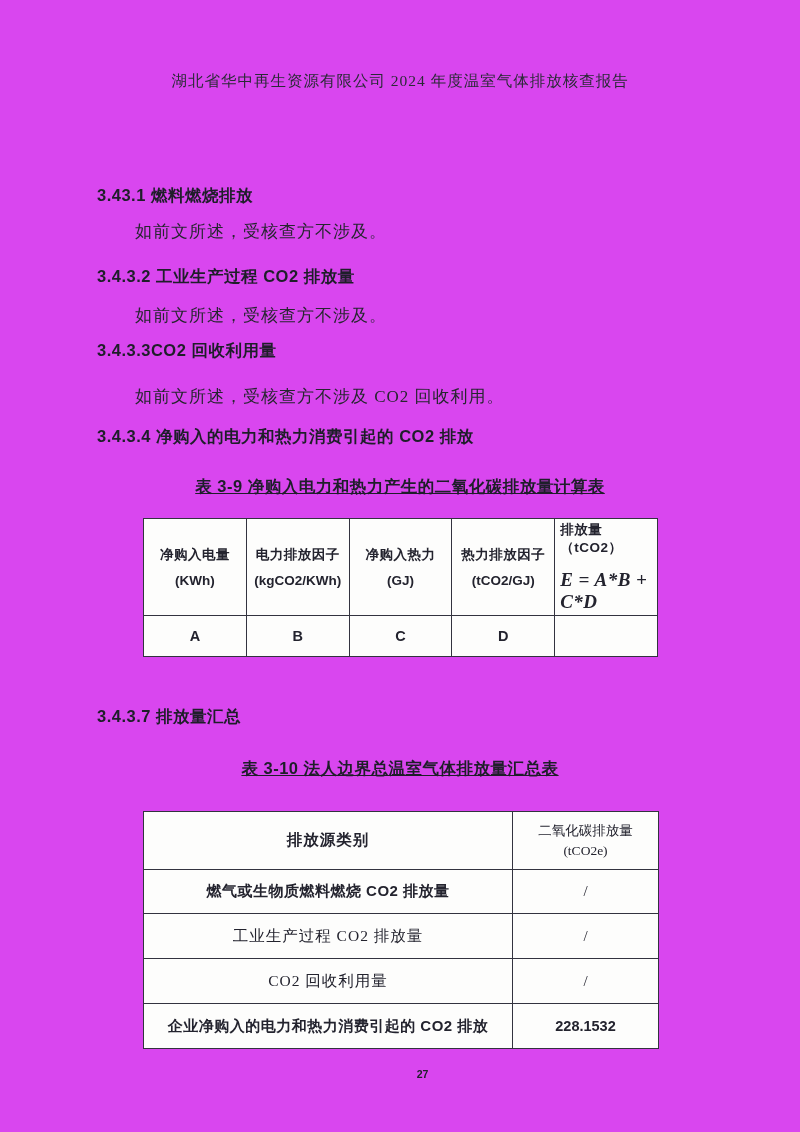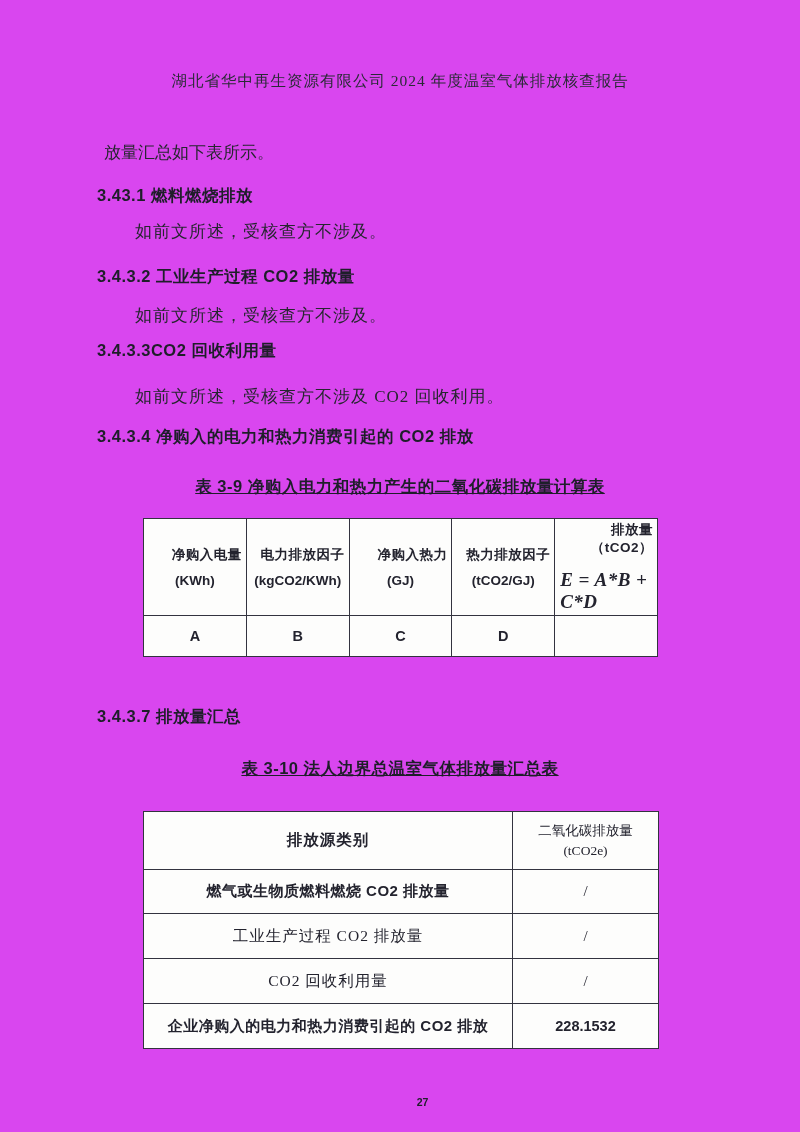--- a/index.html
+++ b/index.html
@@ -68,56 +68,55 @@
     text-align: center;
     vertical-align: middle;
     padding: 2px 4px;
     overflow: hidden;
   }
   
   .t1 col { width: 20%; }
   .t1 .hdr-row td { height: 80px; }
   .t1 .sym-row td { height: 41px; font-family: "Liberation Sans", "DejaVu Sans", sans-serif; font-weight: bold; font-size: 14.5px; }
   .t1 .val-row td { height: 43px; font-family: "Liberation Sans", "DejaVu Sans", sans-serif; font-weight: bold; font-size: 14.5px; }
-  .t1 .hd-name { display: block; font-family: "Liberation Sans", "DejaVu Sans", sans-serif; font-weight: bold; font-size: 13.5px; margin-bottom: 9px; letter-spacing: 0.5px; text-align: right; }
+  .t1 .hd-name { display: block; font-family: "Liberation Sans", "DejaVu Sans", sans-serif; font-weight: bold; font-size: 13.5px; margin-bottom: 9px; letter-spacing: 0.5px; }
   .t1 .hd-unit { display: block; font-family: Liberation Sans, sans-serif; font-weight: bold; font-size: 13.5px; }
   .t1 .emis-cell { text-align: left; padding-left: 5px; }
   .t1 .hd-formula { display: block; font-family: "Liberation Serif", "DejaVu Serif", serif; font-style: italic; font-weight: bold; font-size: 19px; letter-spacing: 0.5px; }
   .t1 .val-sm { font-size: 13px; }
   
   .t2 .c1 { width: 369px; }
   .t2 .c2 { width: 146px; }
   .t2 .hdr-row td { height: 58px; }
   .t2 tr.r td { height: 45px; }
   .t2 tr.r0 td { height: 44px; }
   .cat-bold { font-family: "Liberation Sans", "DejaVu Sans", sans-serif; font-weight: bold; font-size: 15px; letter-spacing: 0.5px; }
   .cat-serif { font-family: "Liberation Serif", "DejaVu Serif", serif; font-size: 15.5px; letter-spacing: 1px; }
   .t2 .hd-l { font-family: "Liberation Sans", "DejaVu Sans", sans-serif; font-weight: bold; font-size: 15.5px; letter-spacing: 1px; }
   .t2 .hd-r { font-family: "Liberation Serif", "DejaVu Serif", serif; font-size: 13.5px; line-height: 1.45; }
   .slash-val { font-family: "Liberation Serif", "DejaVu Serif", serif; font-size: 15px; }
   .num-val { font-family: "Liberation Sans", "DejaVu Sans", sans-serif; font-weight: bold; font-size: 14.5px; }
   .page-number {
     position: absolute;
-    top: 1096px; left: 0; right: 0;
+    top: 1068px; left: 0; right: 0;
     text-align: center;
     font-size: 10.5px;
     font-weight: bold;
     font-family: "Liberation Sans", "DejaVu Sans", sans-serif;
     color: #20202b;
     margin-left: 45px;
   }
 </style>
 </head>
 <body>
 
 <div class="page">
 
   <div class="doc-header">湖北省华中再生资源有限公司 2024 年度温室气体排放核查报告</div>
 
-  <div class="intro">放量汇总如下表所示。</div>
 
   <div class="sec-heading" style="top:185px">3.43.1 燃料燃烧排放</div>
   <div class="body-para" style="top:220px">如前文所述，受核查方不涉及。</div>
 
   <div class="sec-heading" style="top:266px">3.4.3.2 工业生产过程 CO2 排放量</div>
   <div class="body-para" style="top:304px">如前文所述，受核查方不涉及。</div>
 
   <div class="sec-heading" style="top:340px">3.4.3.3CO2 回收利用量</div>
   <div class="body-para" style="top:385px">如前文所述，受核查方不涉及 CO2 回收利用。</div>
 

